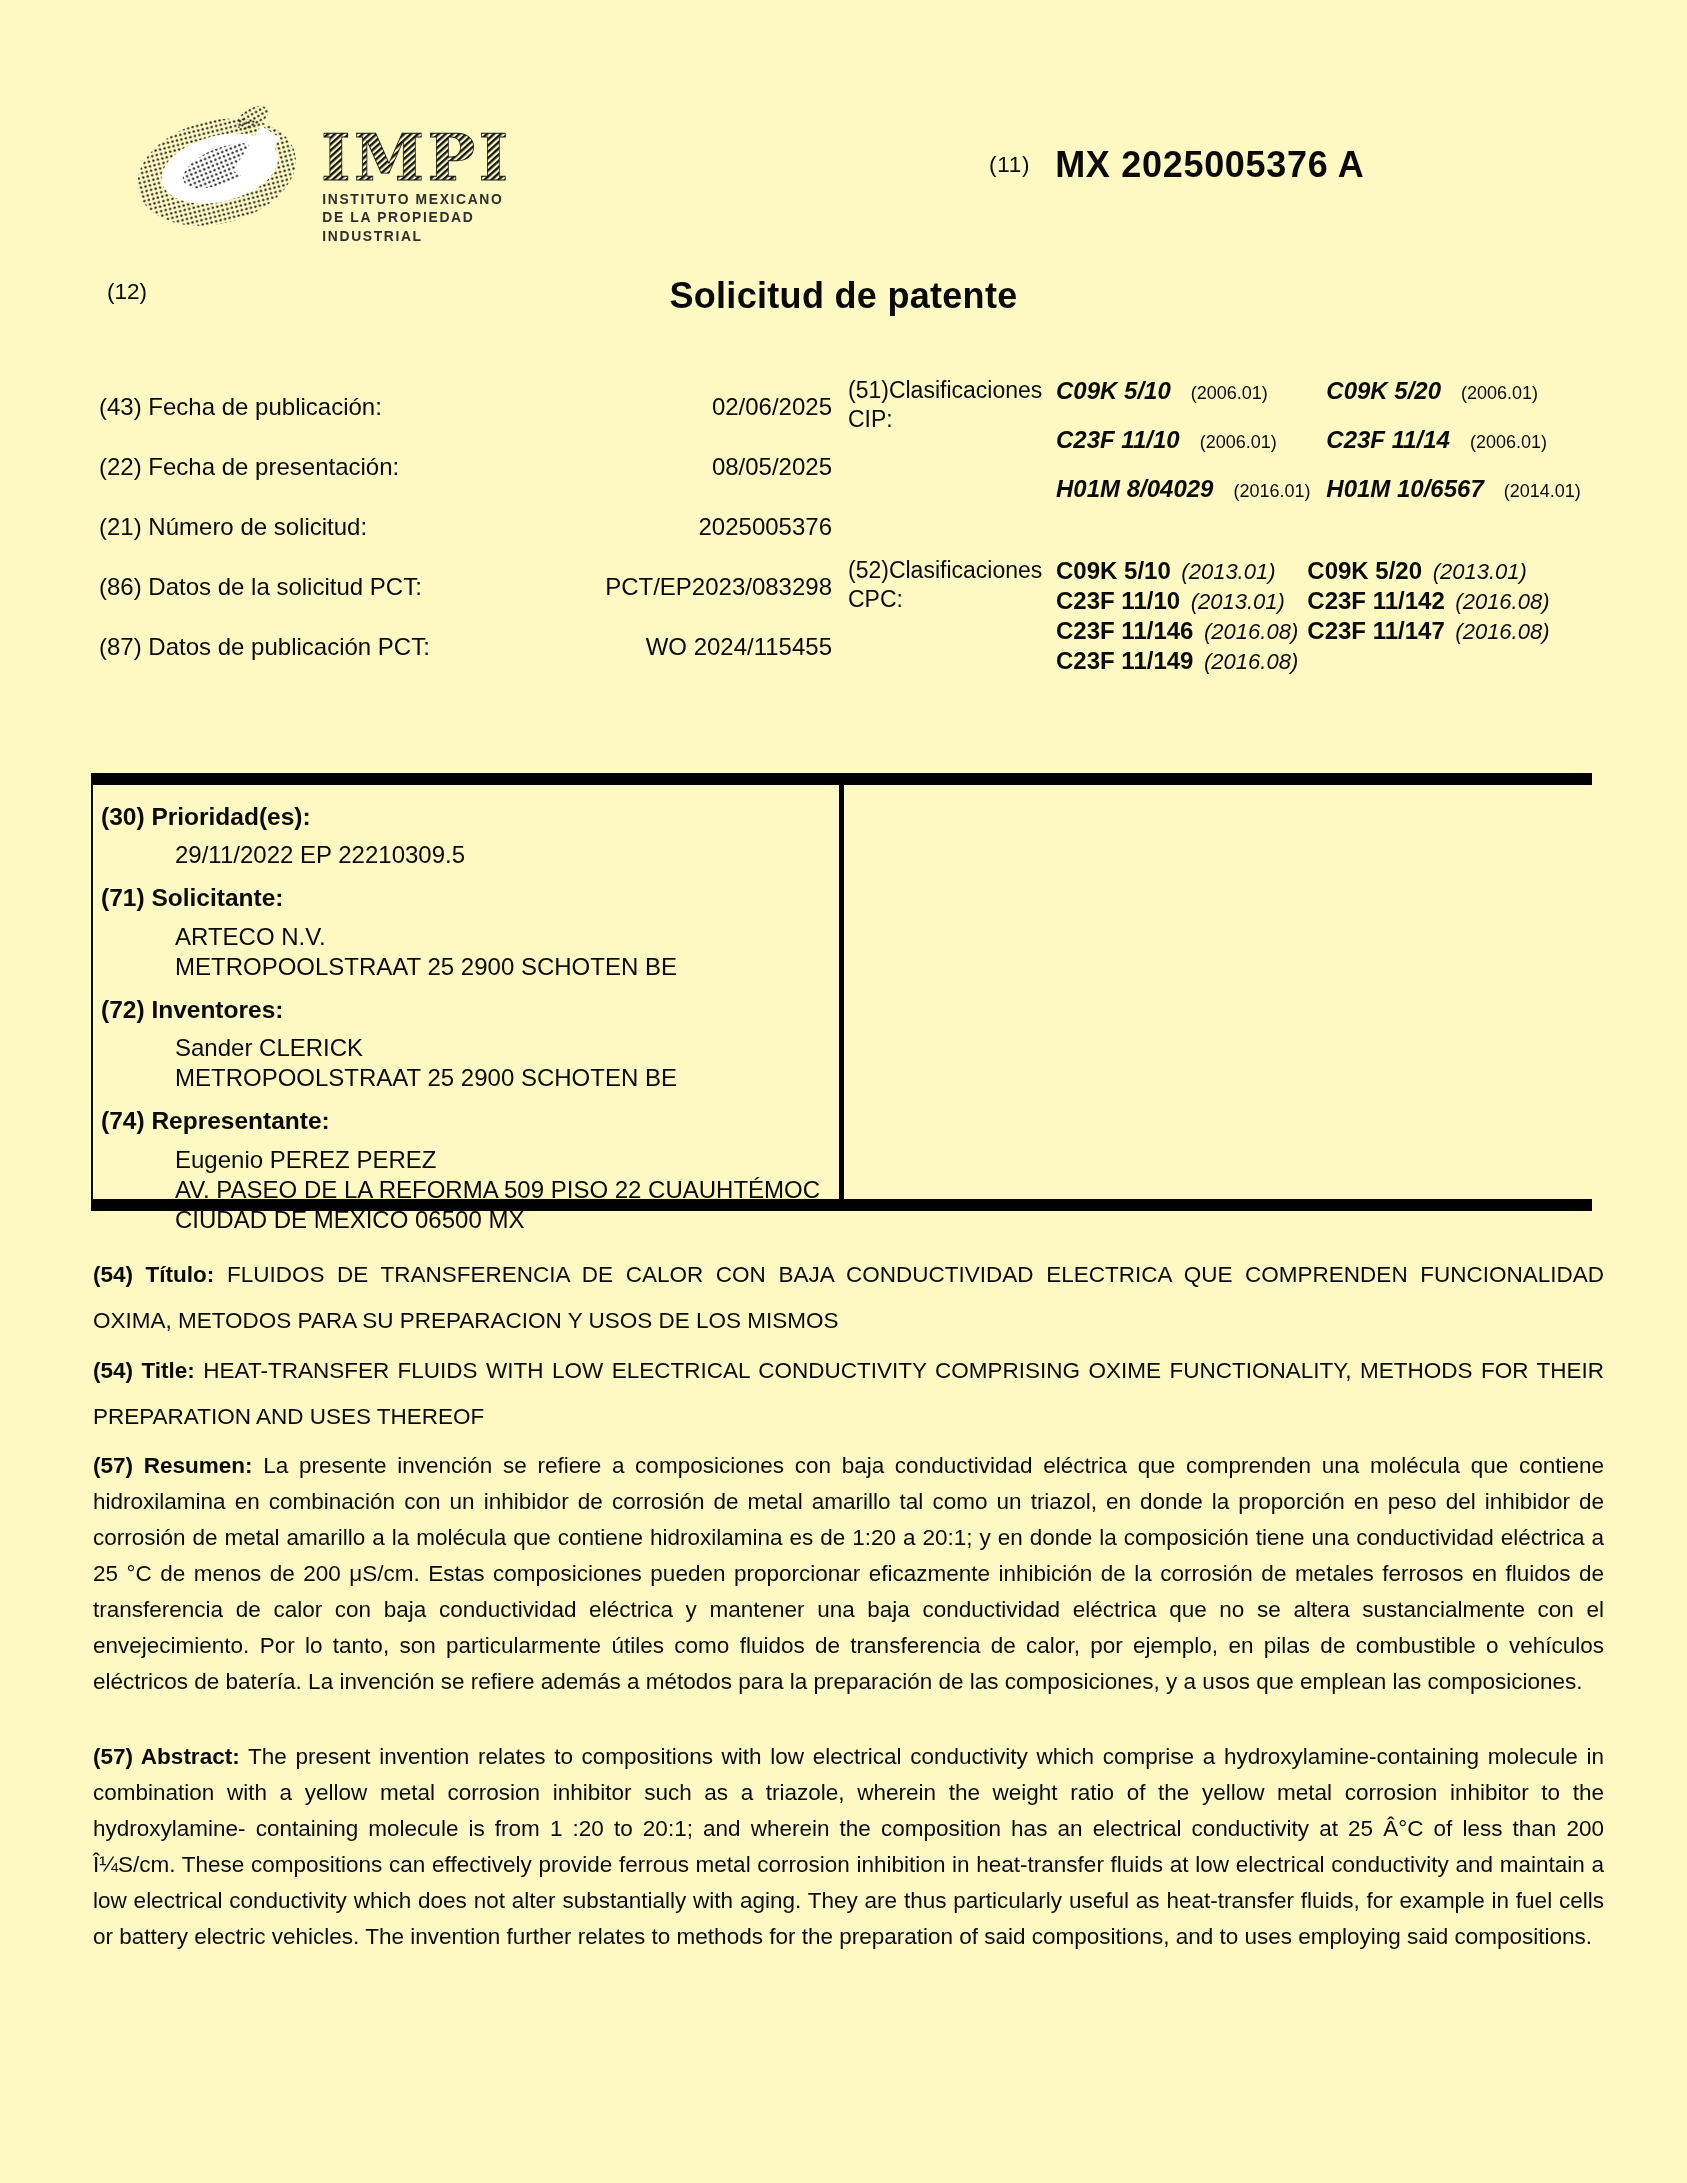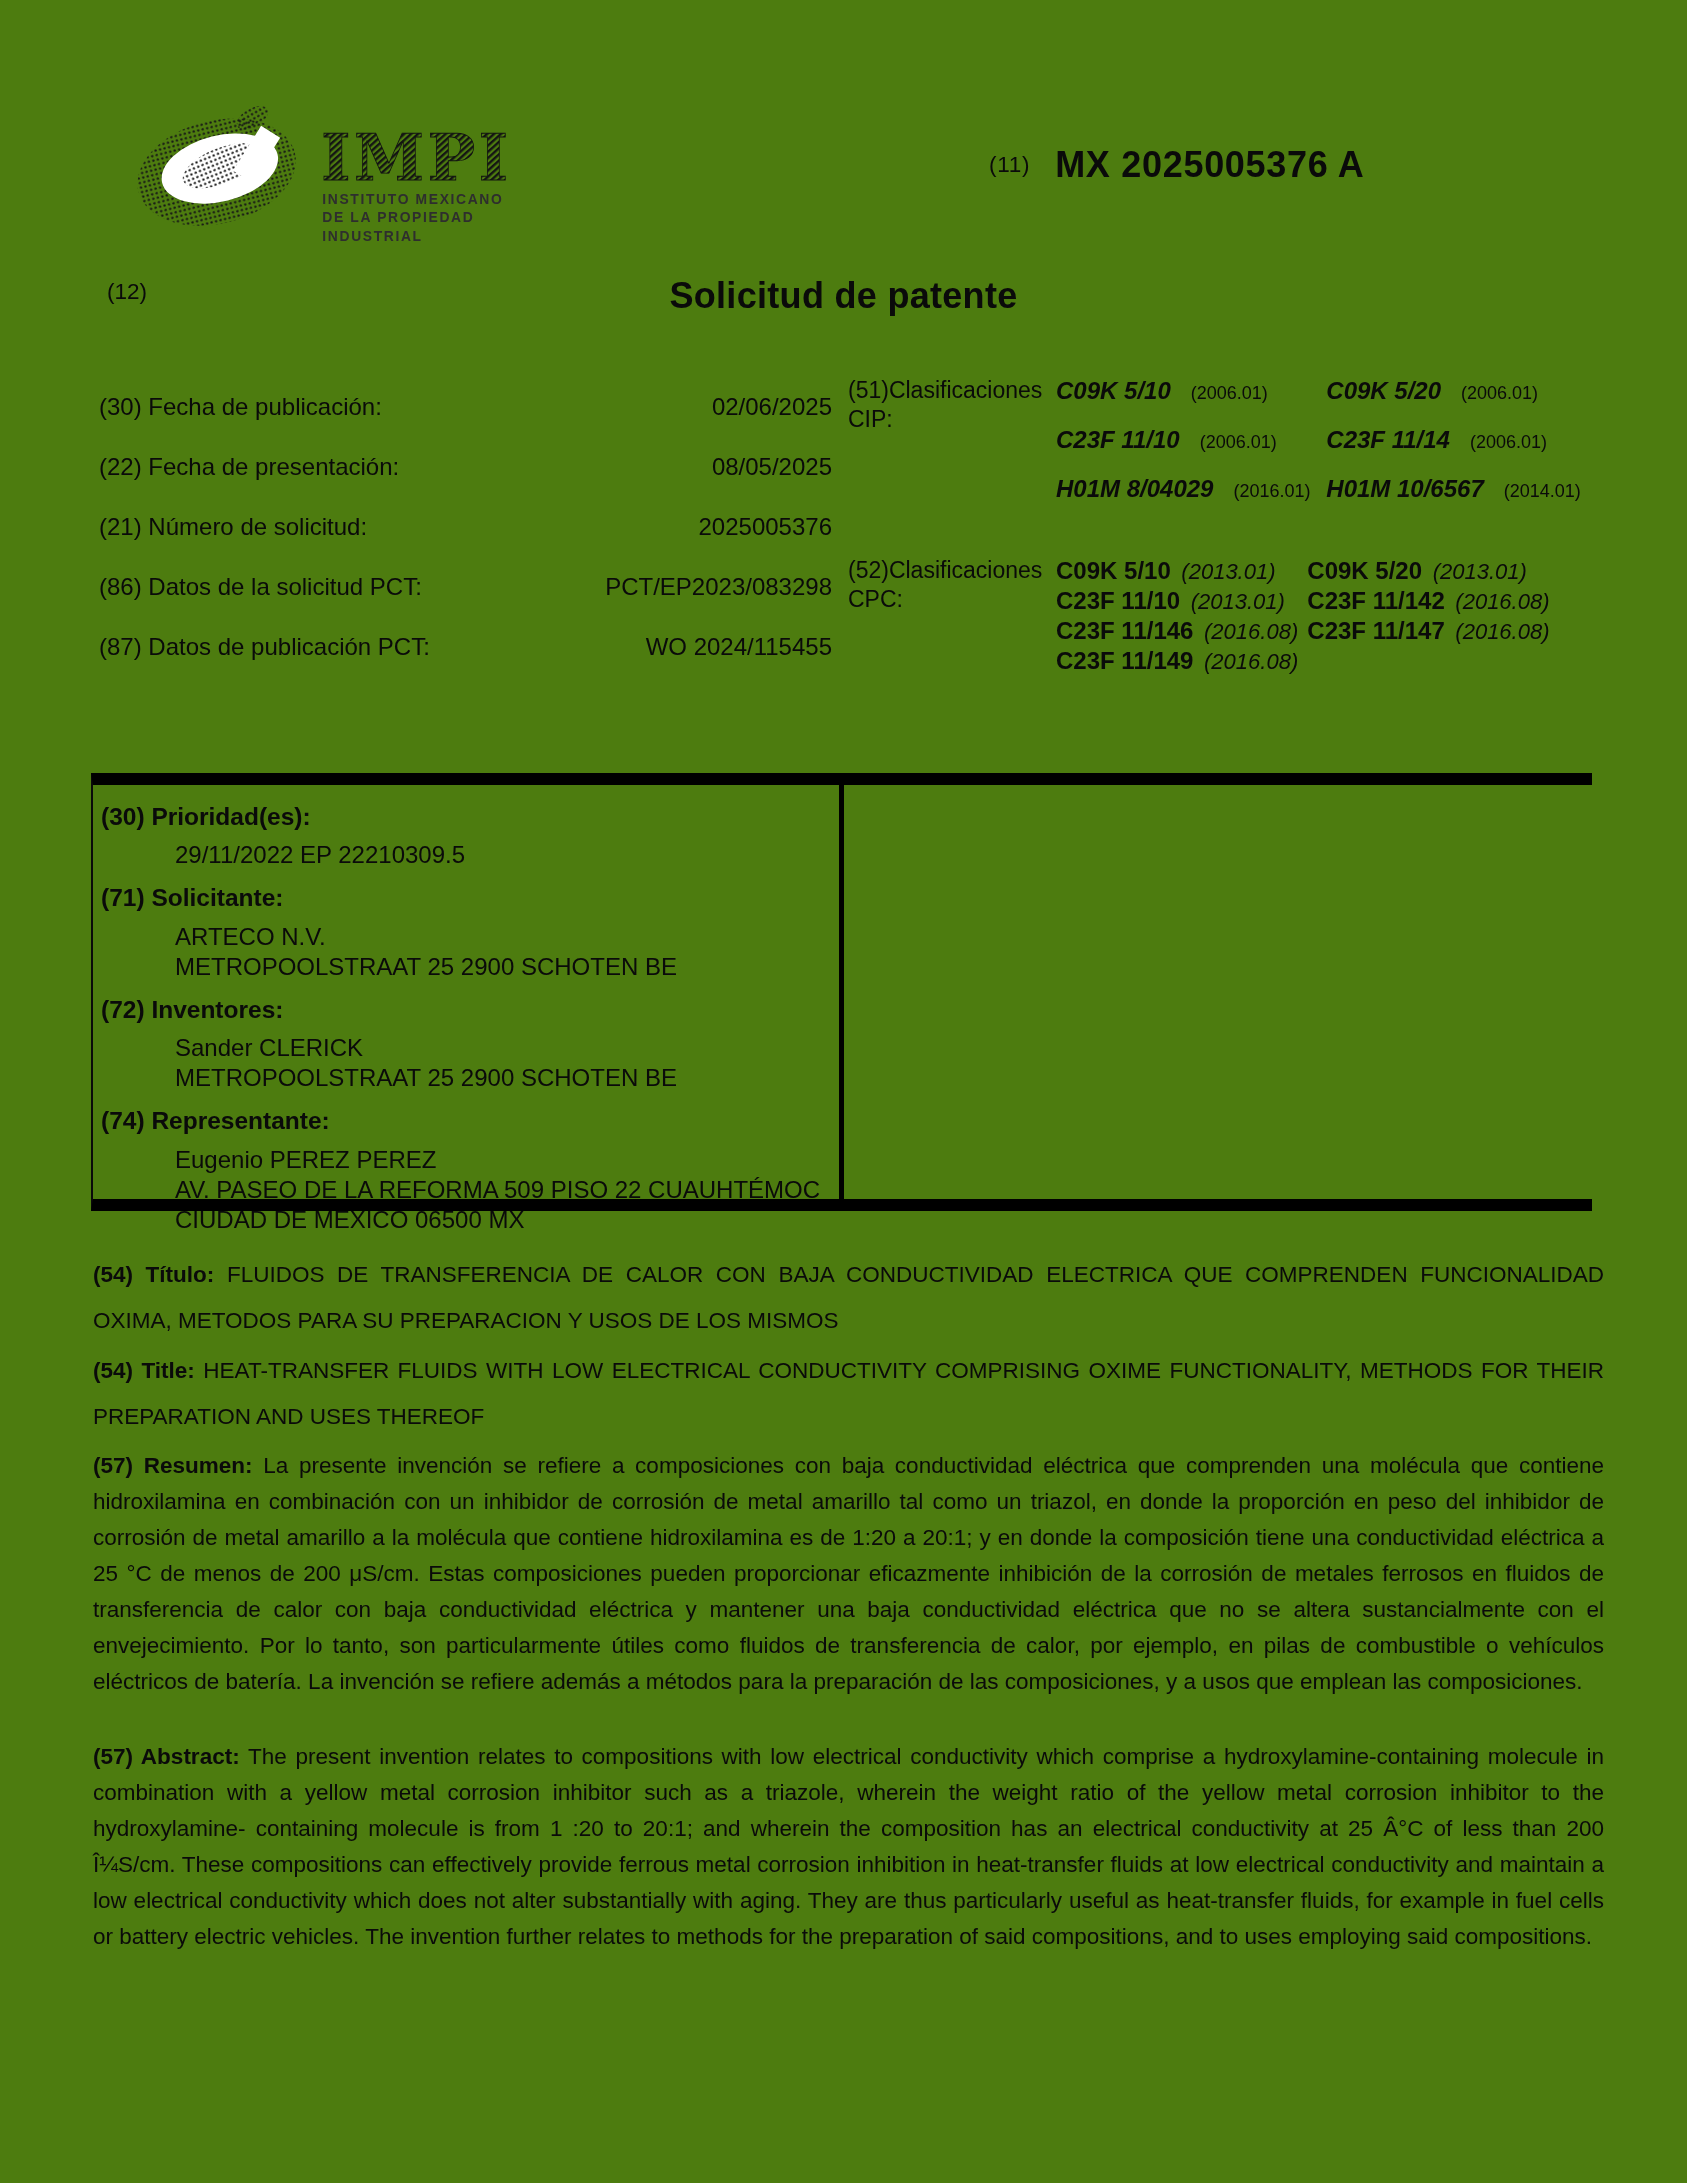--- a/index.html
+++ b/index.html
@@ -2,21 +2,21 @@
 <html style="font-size:10.6px"><head>
 <meta charset="utf-8">
 <style>
   * { margin: 0; padding: 0; box-sizing: border-box; }
   html, body { width: 1687px; height: 2183px; background: #ffffff; }
   body {
     font-family: "Liberation Sans", "DejaVu Sans", sans-serif;
     color: #0a0a0a;
     position: relative;
   }
-  .page { position: absolute; inset: 0; background: #4d7c0f; }
+  .page { position: absolute; inset: 0; background: #fef9c3; }
 
   
   .logo-wrap { position: absolute; left: 129px; top: 106px; width: 384px; height: 142px; }
   .pubnum-row {
     position: absolute; left: 989px; top: 144px;
     display: flex; align-items: center; gap: 25px;
   }
   .pubnum-code { font-size: 22.5px; letter-spacing: 0.7px; text-align: center; }
   .pubnum-value { font-size: 36px; font-weight: bold; letter-spacing: 0.7px; }
 
@@ -108,21 +108,21 @@
     <span class="pubnum-value">MX 2025005376 A</span>
   </div>
 
   <div class="doctype-row">
     <span class="doctype-code">(12)</span>
     <div class="doctype-title">Solicitud de patente</div>
   </div>
 
   <div class="fields">
     <div class="frow">
-      <span class="flabel"><span>(30)</span> <span>Fecha de publicación:</span></span>
+      <span class="flabel"><span>(43)</span> <span>Fecha de publicación:</span></span>
       <span class="fvalue">02/06/2025</span>
     </div>
     <div class="frow">
       <span class="flabel"><span>(22)</span> <span>Fecha de presentación:</span></span>
       <span class="fvalue">08/05/2025</span>
     </div>
     <div class="frow">
       <span class="flabel"><span>(21)</span> <span>Número de solicitud:</span></span>
       <span class="fvalue">2025005376</span>
     </div>

